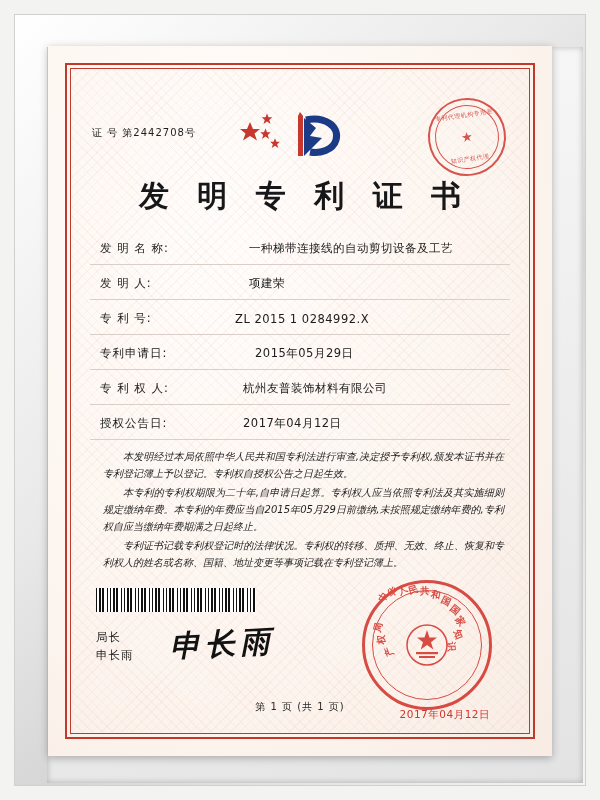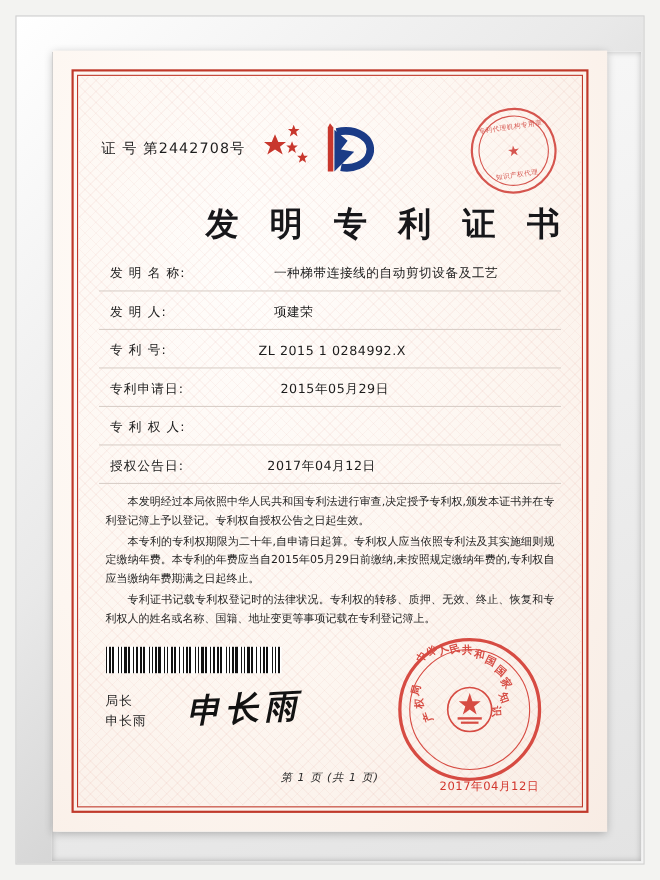--- a/index.html
+++ b/index.html
@@ -83,21 +83,21 @@
     top: 34px;
     right: 34px;
     bottom: 34px;
     color: #2b2b2b;
   }
 
   .cert-number {
     position: absolute;
     left: 10px;
     top: 46px;
-    font-size: 13px;
+    font-size: 10px;
     letter-spacing: 1px;
     color: #1d1d1d;
     font-family: "DejaVu Sans", sans-serif;
   }
 
   
   .agency-seal {
     position: absolute;
     right: 12px;
     top: 18px;
@@ -141,28 +141,27 @@
     top: 26px;
     transform: translateX(-50%);
     width: 120px;
     height: 58px;
   }
   .title {
     position: absolute;
     left: 0;
     right: 0;
     top: 96px;
-    text-align: right;
+    text-align: center;
     font-family: "DejaVu Sans", sans-serif;
     font-size: 30px;
     font-weight: bold;
     letter-spacing: 9px;
     color: #17171a;
     text-indent: 9px;
-    margin-top: 8px;
   }
 
   .fields {
     position: absolute;
     left: 8px;
     right: 8px;
     top: 150px;
   }
   .field-row {
     position: relative;
@@ -197,22 +196,23 @@
     left: 14px;
     right: 14px;
     top: 368px;
     font-size: 10px;
     line-height: 17px;
     font-family: "DejaVu Sans", sans-serif;
     color: #1f1f1f;
     text-align: justify;
   }
   .body-text p {
-    margin: 0 0 2px 0;
+    margin: 0 0 2px 7px;
     text-indent: 20px;
+    font-style: italic;
   }
 
   .barcode {
     position: absolute;
     left: 14px;
     top: 508px;
     width: 160px;
     height: 24px;
     background: repeating-linear-gradient(
       to right,
@@ -286,21 +286,20 @@
   }
   .page-footer {
     position: absolute;
     left: 0; right: 0;
     bottom: 8px;
     text-align: center;
     font-size: 10px;
     font-family: "DejaVu Sans", sans-serif;
     color: #2a2a2a;
     letter-spacing: 1px;
-    font-style: italic;
   }
 </style>
 </head>
 <body>
 
 <div id="page">
 
   <div class="frame-outer">
     <div class="frame-inner"></div>
   </div>
@@ -349,20 +348,21 @@
         <div class="field-row fr3">
           <span class="lbl">专 利 号:</span>
           <span class="val">ZL 2015 1 0284992.X</span>
         </div>
         <div class="field-row fr4">
           <span class="lbl">专利申请日:</span>
           <span class="val">2015年05月29日</span>
         </div>
         <div class="field-row fr5">
           <span class="lbl">专 利 权 人:</span>
+          <span class="val">杭州友普装饰材料有限公司</span>
         </div>
         <div class="field-row fr6">
           <span class="lbl">授权公告日:</span>
           <span class="val">2017年04月12日</span>
         </div>
       </div>
 
       <div class="body-text">
         <p>本发明经过本局依照中华人民共和国专利法进行审查,决定授予专利权,颁发本证书并在专利登记簿上予以登记。专利权自授权公告之日起生效。</p>
         <p>本专利的专利权期限为二十年,自申请日起算。专利权人应当依照专利法及其实施细则规定缴纳年费。本专利的年费应当自2015年05月29日前缴纳,未按照规定缴纳年费的,专利权自应当缴纳年费期满之日起终止。</p>

